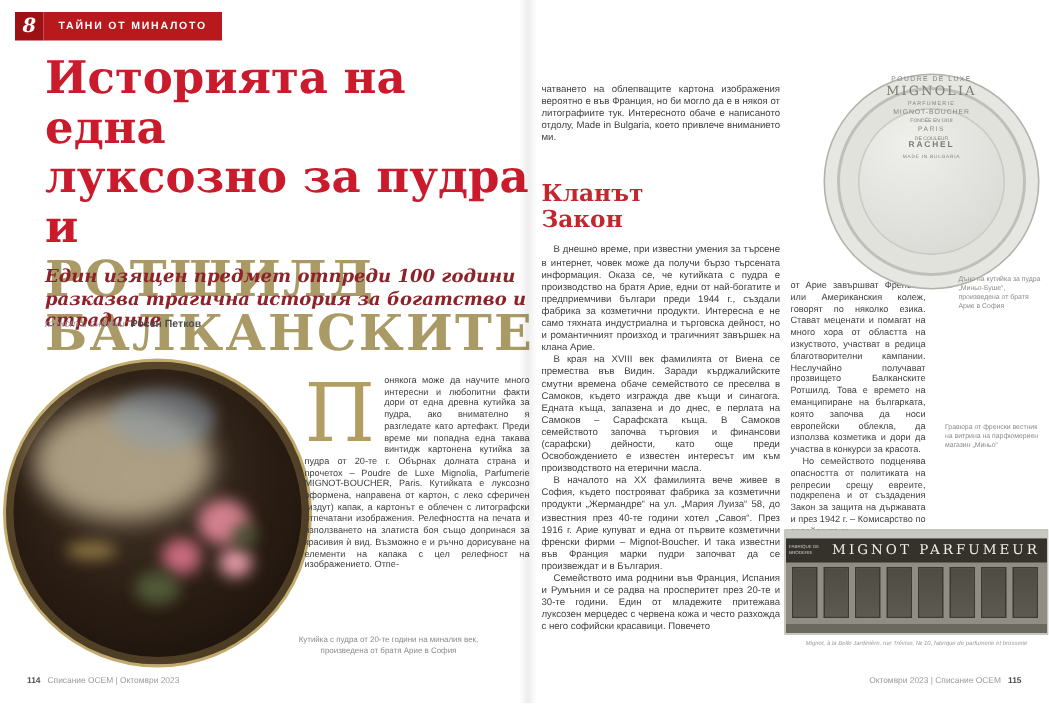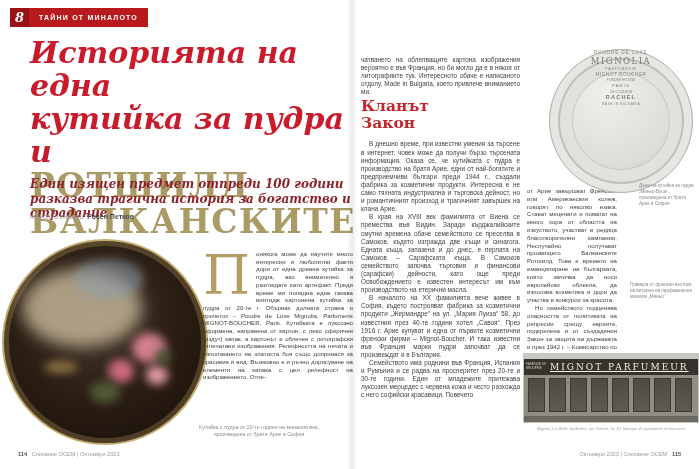--- a/index.html
+++ b/index.html
@@ -14,21 +14,21 @@
 
   
   .ribbon { position:absolute; left:10px; top:8px; height:19px; display:flex; align-items:stretch; }
   .ribbon .logo { width:19px; background:#9c1113; color:#fff; display:flex; align-items:center; justify-content:center;
     font-family:"DejaVu Serif", serif; font-style:italic; font-weight:bold; font-size:13px; }
   .ribbon .label { background:#b8191c; color:#ffffff; font-size:7px; font-weight:bold; letter-spacing:1.2px;
     display:flex; align-items:center; padding:0 10px; }
 
   
   .title { position:absolute; left:30px; top:36px; width:330px; font-family:"DejaVu Serif", serif; }
-  .title .t-red { color:#c91b2b; font-style:italic; font-weight:bold; font-size:30px; line-height:33px; }
+  .title .t-red { color:#c91b2b; font-weight:bold; font-size:30px; line-height:33px; }
   .title .t-gold { color:#a99a66; font-weight:bold; font-size:33px; line-height:36px; letter-spacing:1.5px; }
 
   .deck { position:absolute; left:30px; top:177px; width:325px; font-family:"DejaVu Serif", serif;
     font-style:italic; font-weight:bold; color:#8e2229; font-size:12px; line-height:14.5px; }
 
   .byline { position:absolute; left:30px; top:213px; font-size:7px; color:#9a9a9a; }
   .byline .b-label { font-style:italic; }
   .byline .b-author { color:#4c4c4c; font-weight:bold; font-style:normal; }
 
   
@@ -58,21 +58,21 @@
   .footer .pg { color:#4c4c4c; font-weight:bold; }
   .footer.fl { left:18px; }
   .footer.fr { left:480px; width:201px; text-align:right; }
 
   
   .col { position:absolute; color:#3f3f3f; text-align:justify; }
   .col1 { left:361px; top:56px; width:159px; font-size:6.4px; line-height:8.1px; }
   .col2 { left:527px; top:187px; width:90px; font-size:6.1px; line-height:7.8px; }
   .col p.ind { text-indent:8px; }
   .heading { font-family:"DejaVu Serif", serif; color:#c1272d; font-weight:bold; font-size:15.5px;
-    line-height:17px; margin:1px 0 9px 0; text-align:left; text-indent:0; }
+    line-height:17px; margin:24px 0 9px 0; text-align:left; text-indent:0; }
 
   
   .tin { position:absolute; left:549px; top:49px; width:144px; height:144px; border-radius:50%;
     background:radial-gradient(circle at 40% 32%, #efefec 0%, #dcdcd8 55%, #c6c6c1 100%);
     border:1px solid #b3b3ad;
     box-shadow:inset 0 0 0 8px #e6e6e2, inset 0 0 0 10px #c0c0ba, inset 0 0 0 22px #e2e2dd, inset 0 0 0 23px #cacac4;
     display:flex; flex-direction:column; align-items:center; justify-content:flex-start; text-align:center;
     color:#85857c; }
   .tin .s1 { font-size:4.5px; letter-spacing:1px; }
   .tin .s2 { font-family:"DejaVu Serif", serif; font-size:8.5px; letter-spacing:1.5px; color:#7c7c72; margin:1px 0; }
@@ -87,41 +87,41 @@
   .cap-r { position:absolute; font-size:4.6px; line-height:5.9px; color:#8a8a8a; }
   .cap-tin { left:639px; top:183px; width:56px; }
   .cap-eng { left:630px; top:282px; width:64px; }
 
   
   .shop { position:absolute; left:523px; top:353px; width:176px; height:70px; background:#908d84; overflow:hidden;
     border:1px solid #c5c5c0; }
   .shop .sky2 { height:5px; background:#c8c8c2; }
   .shop .sign { height:16px; background:#35322b; display:flex; align-items:center; }
   .shop .sign .side { width:26px; font-size:3px; color:#cfcdc4; line-height:3.6px; padding-left:2px; }
-  .shop .sign .main { flex:1; text-align:left; color:#f2f0e8; font-family:"DejaVu Serif", serif;
-    font-size:9px; letter-spacing:2px;text-decoration:underline; }
+  .shop .sign .main { flex:1; text-align:center; color:#f2f0e8; font-family:"DejaVu Serif", serif;
+    font-size:9px; letter-spacing:2px; }
   .shop .facade { display:flex; gap:4px; padding:3px 4px; }
   .shop .win { width:17px; height:34px; background:linear-gradient(#4e4b43, #5d5a51); border:1px solid #3c3930; }
   .shop .base { height:7px; background:#6b685f; margin-top:1px; }
   .cap-shop { position:absolute; left:523px; top:426px; width:176px; text-align:center;
     font-size:4px; line-height:5px; color:#9b9b9b; font-style:italic; }
 </style>
 </head>
 <body>
 
 <div id="spread">
 
   <div class="ribbon">
     <div class="logo">8</div>
     <div class="label">ТАЙНИ ОТ МИНАЛОТО</div>
   </div>
 
   <div class="title">
     <div class="t-red">Историята на една</div>
-    <div class="t-red">кутийка за пудра и</div>
+    <div class="t-red">луксозно за пудра и</div>
     <div class="t-gold">РОТШИЛД</div>
     <div class="t-gold">БАЛКАНСКИТЕ</div>
   </div>
 
   <div class="deck">Един изящен предмет отпреди 100 години разказва трагична история за богатство и страдание</div>
 
   <div class="byline">
     <span class="b-label">текст и снимки:</span>
     <span class="b-author">Росен Петков</span>
   </div>

